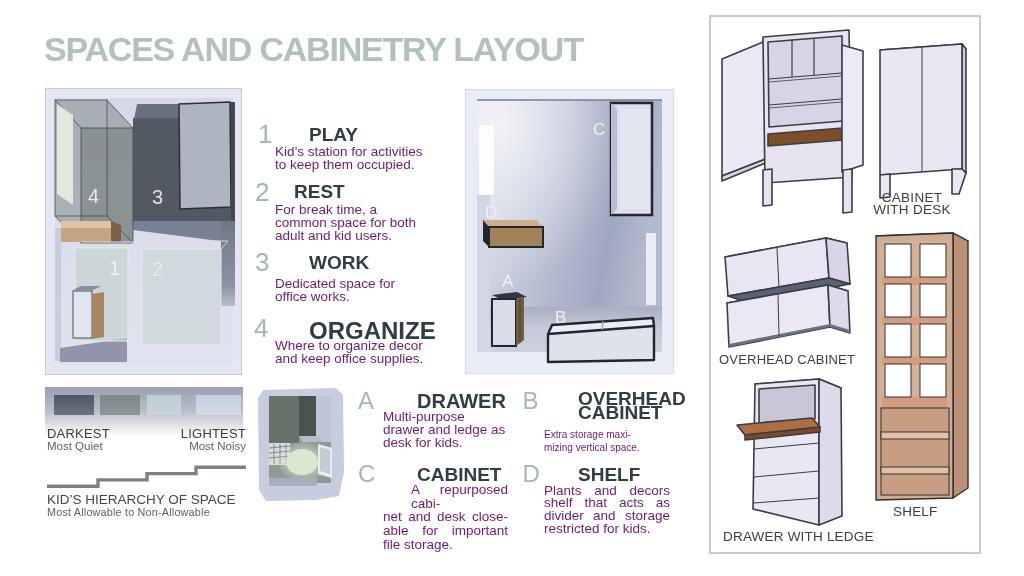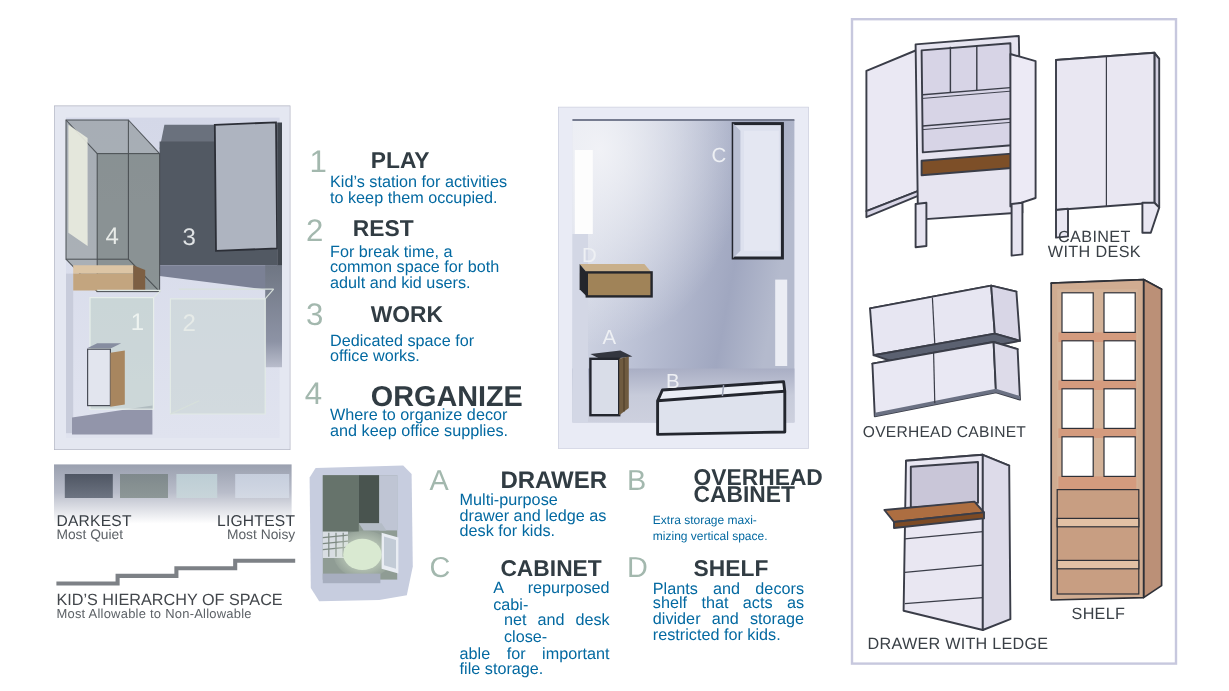--- a/index.html
+++ b/index.html
@@ -1,26 +1,27 @@
 <!DOCTYPE html>
 <html><head>
 <meta charset="utf-8">
 <style>
   html,body{margin:0;padding:0;background:#ffffff;}
   #page{position:relative;width:1024px;height:576px;overflow:hidden;background:#ffffff;
         font-family:"Liberation Sans",sans-serif;}
   .abs{position:absolute;}
   .hdr{font-weight:bold;color:#313c43;margin-left:34px;}
-  .body{color:#0369a1;}
+  .body{color:#701a75;}
   .num{color:#a3b8ae;font-weight:normal;}
 </style>
 </head>
 <body>
 <div id="page">
 
+<div class="abs" style="left:44px;top:30px;font-size:34px;font-weight:bold;color:#b2c2bb;letter-spacing:-1.2px;">SPACES AND CABINETRY LAYOUT</div>
 
 <svg class="abs" style="left:45px;top:88px;" width="197" height="287" viewBox="0 0 197 287">
   <defs>
     <linearGradient id="lfloor" x1="0" y1="0" x2="0" y2="1">
       <stop offset="0" stop-color="#d4d8e8"></stop>
           <stop offset="1" stop-color="#e0e3ef"></stop>
     </linearGradient>
     <linearGradient id="rcol" x1="0" y1="0" x2="0" y2="1">
       <stop offset="0" stop-color="#6f7683"></stop>
           <stop offset="0.75" stop-color="#8d93a5"></stop>
@@ -254,21 +255,21 @@
 <div class="abs body" style="left:383px;top:409.8px;font-size:13.5px;line-height:13px;">Multi-purpose<br>drawer and ledge as<br>desk for kids.</div>
 
 <div class="abs num" style="left:522.5px;top:386.5px;font-size:24px;">B</div>
 <div class="abs hdr" style="left:544px;top:392px;font-size:19px;line-height:13.5px;">OVERHEAD<br>CABINET</div>
 <div class="abs body" style="left:544px;top:428px;font-size:10px;line-height:13px;">Extra storage maxi-<br>mizing vertical space.</div>
 
 <div class="abs num" style="left:358px;top:460px;font-size:24px;">C</div>
 <div class="abs hdr" style="left:383px;top:463.5px;font-size:19px;">CABINET</div>
 <div class="abs body" style="left:383px;top:483.3px;width:125px;font-size:13.5px;line-height:13.6px;">
       <div style="text-align:justify;text-align-last:justify;margin-left:28px;">A repurposed cabi-</div>
-      <div style="text-align:justify;text-align-last:justify;margin-left:37px;">net and desk close-</div>
+      <div style="text-align:justify;text-align-last:justify;">net and desk close-</div>
       <div style="text-align:justify;text-align-last:justify;">able for important</div>
       <div>file storage.</div>
     </div>
 
 <div class="abs num" style="left:522.5px;top:460px;font-size:24px;">D</div>
 <div class="abs hdr" style="left:544px;top:463.5px;font-size:19px;">SHELF</div>
 <div class="abs body" style="left:544px;top:484.5px;width:126px;font-size:13.5px;line-height:12.8px;">
       <div style="text-align:justify;text-align-last:justify;">Plants and decors</div>
       <div style="text-align:justify;text-align-last:justify;">shelf that acts as</div>
       <div style="text-align:justify;text-align-last:justify;">divider and storage</div>

